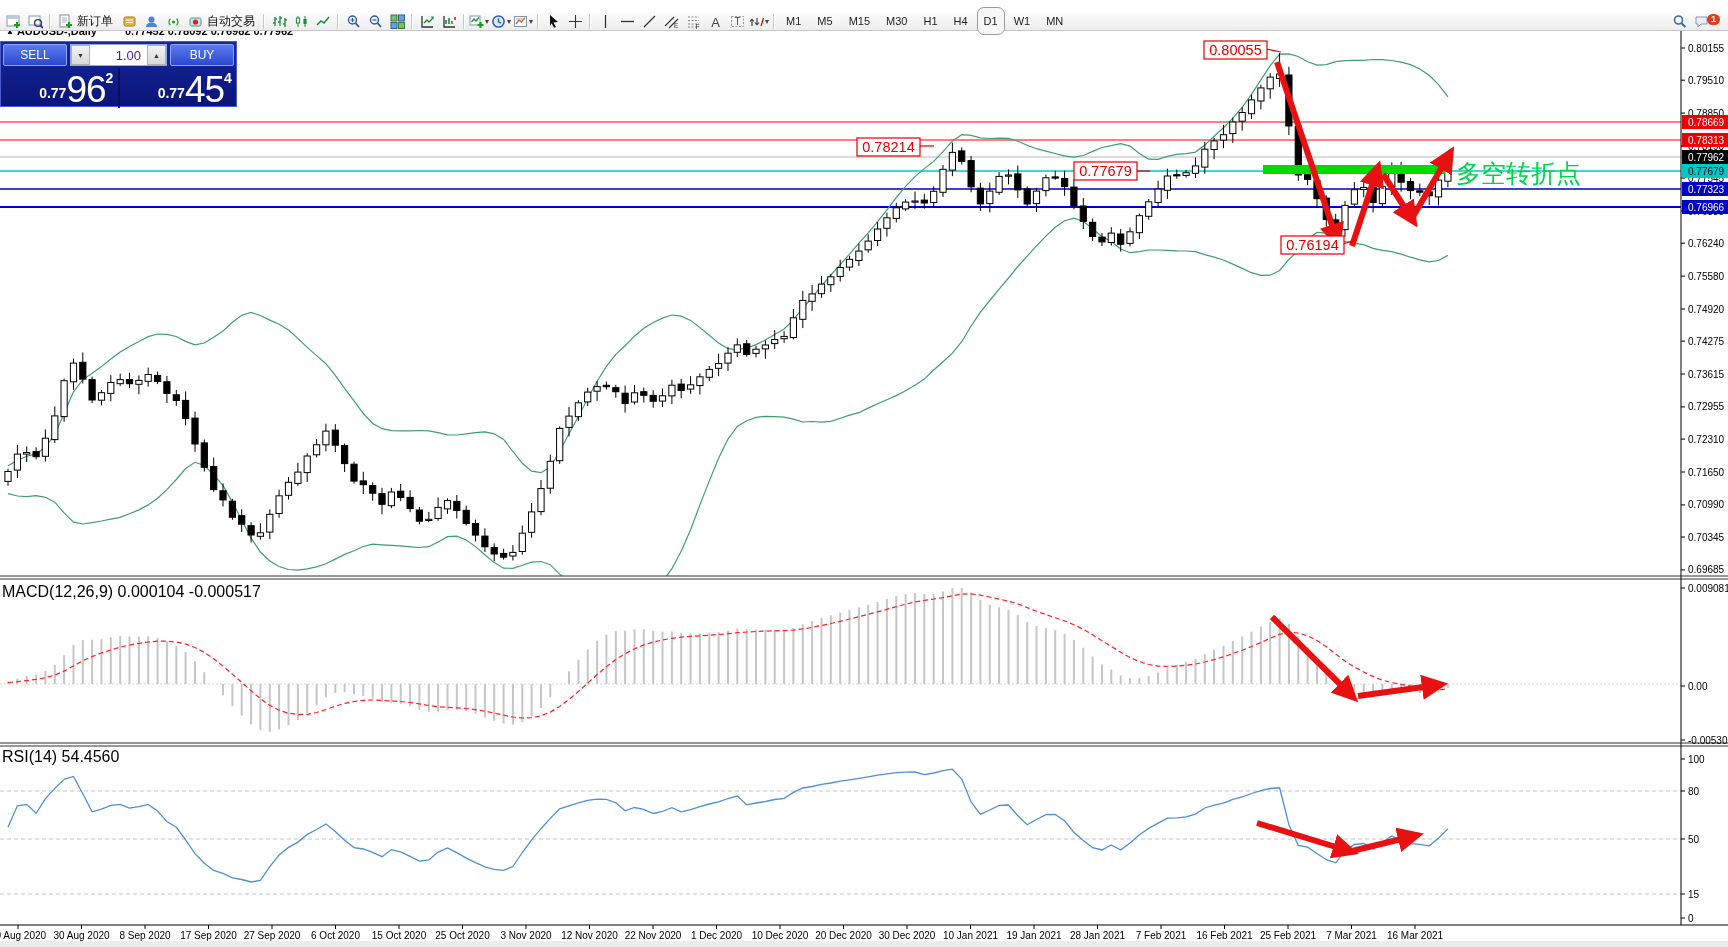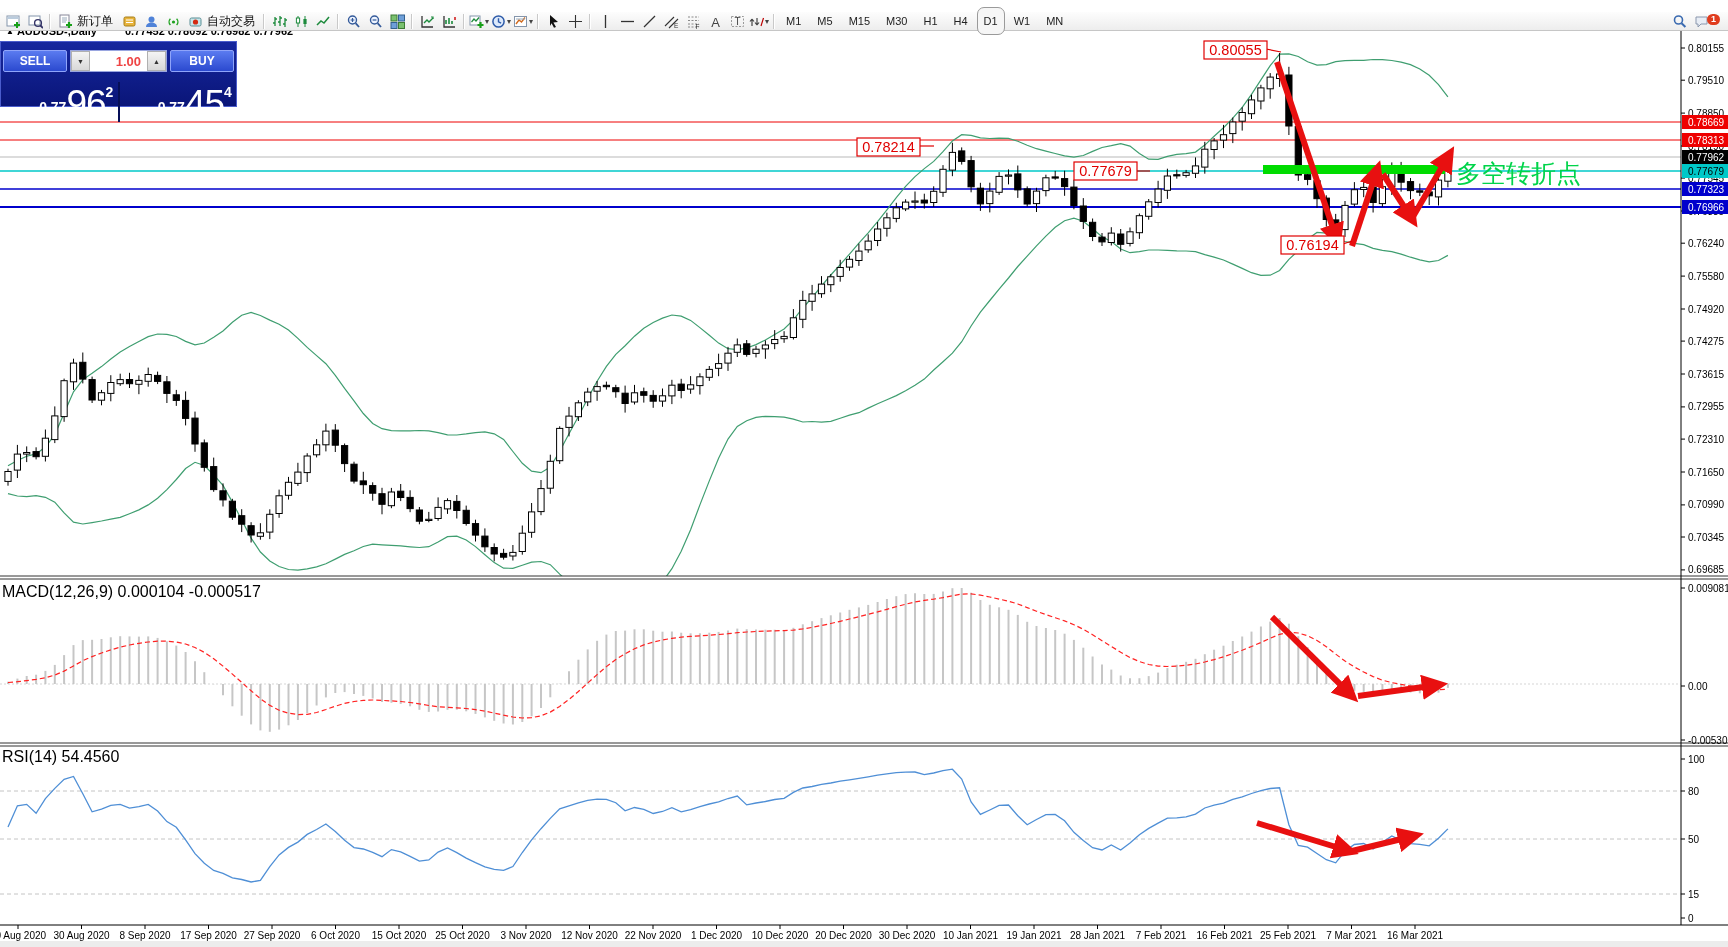--- a/index.html
+++ b/index.html
@@ -20,28 +20,28 @@
   .tb-right{margin-left:auto;display:flex;align-items:center;}
   .badge{position:relative;top:-2px;left:-6px;background:#e03c1e;color:#fff;border-radius:7px;
     font-size:9px;font-weight:bold;padding:0 4px;line-height:11px;}
   
   .chart-title{position:absolute;left:6px;top:25px;font-size:11px;font-weight:bold;color:#000;z-index:20;}
   .chart-title .tri{font-size:8px;vertical-align:1px;margin-right:3px;}
   .chart-title .ohlc{font-weight:bold;margin-left:20px;padding-left:8px;}
   
   .trade-panel{position:absolute;left:0px;top:41px;width:237px;height:66px;z-index:30;
     background:linear-gradient(#16279e,#0a1578);border:1px solid #4a5ccc;box-sizing:border-box;}
-  .tp-top{display:flex;align-items:flex-start;height:24px;padding:8px 2px;font-weight:bold;}
+  .tp-top{display:flex;align-items:center;height:24px;padding:1px 2px;}
   .tp-btn{width:62px;height:20px;color:#fff;font-size:12px;display:flex;align-items:center;justify-content:center;
     background:linear-gradient(#5b7bf0,#2b49cf);border:1px solid #8fa4fa;border-radius:2px;}
   .tp-vol{flex:1;display:flex;align-items:stretch;height:20px;margin:0 3px;background:#fff;border:1px solid #9aa6e0;}
   .tp-step{width:17px;background:linear-gradient(#f4f4f4,#d8d8d8);border:1px solid #b0b0b0;
     display:flex;align-items:center;justify-content:center;font-size:7px;color:#333;}
   .tp-volval{flex:1;display:flex;align-items:center;justify-content:flex-end;padding-right:6px;
-    font-size:13px;color:#ef4444;}
+    font-size:13px;color:#4c1d95;}
   .tp-prices{display:flex;height:40px;}
   .tp-price{flex:1;display:flex;align-items:flex-end;justify-content:center;color:#fff;padding-bottom:3px;}
   .tp-price .small{font-size:14px;font-weight:bold;margin-bottom:4px;margin-left:34px;}
   .tp-price .big{font-size:37px;line-height:30px;letter-spacing:-1px;}
   .tp-price .sup{font-size:14px;font-weight:bold;align-self:flex-start;margin-top:2px;}
   .tp-div{width:2px;background:#060f58;}
   
   .pane-label{position:absolute;font-size:16px;color:#000;z-index:20;left:2px;}
   svg text{font-family:"Liberation Sans",sans-serif;}
 </style>

